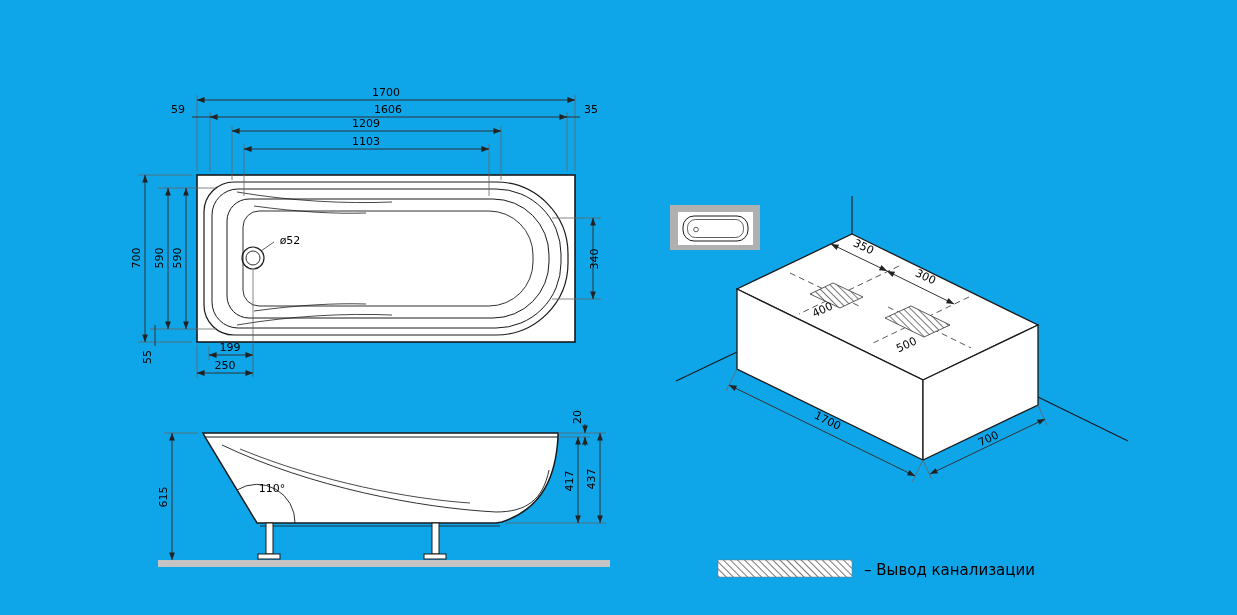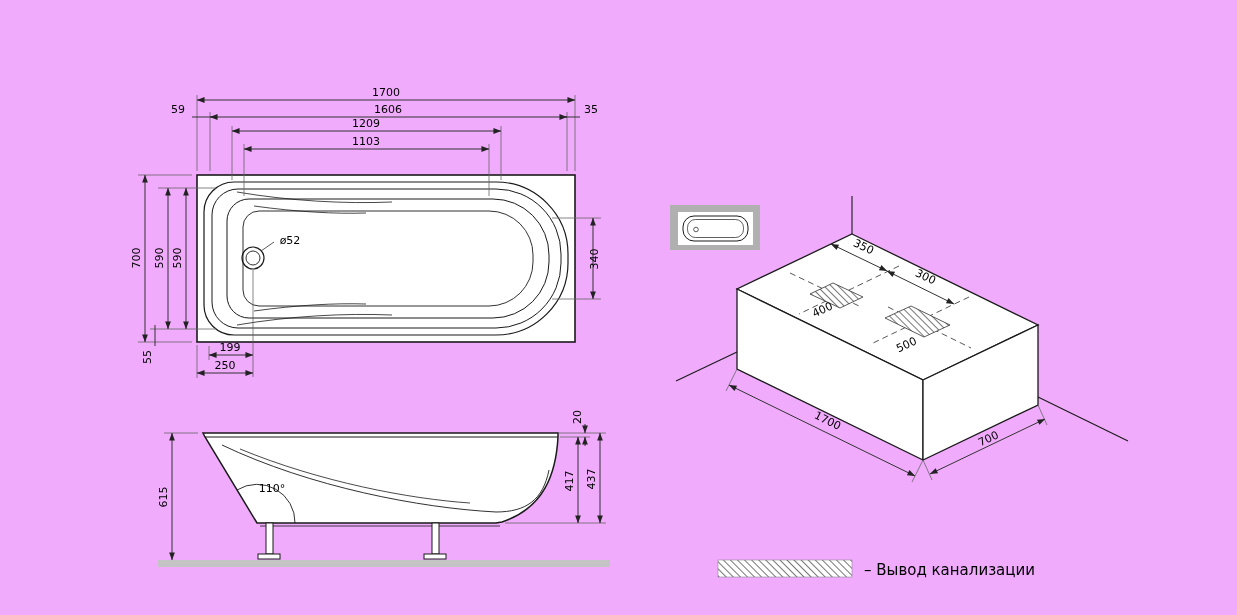--- a/index.html
+++ b/index.html
@@ -1,16 +1,16 @@
 <!DOCTYPE html>
 <html><head>
 <meta charset="utf-8">
 <style>
   html,body{margin:0;padding:0;background:#fff;}
-  #stage{position:relative;width:1237px;height:615px;background:#f0abfc;overflow:hidden;}
+  #stage{position:relative;width:1237px;height:615px;background:#0ea5e9;overflow:hidden;}
   svg text{font-family:"DejaVu Sans","Liberation Sans",sans-serif;fill:#000;}
   .dt{font-size:11px;text-anchor:middle;}
   .lg{font-size:15px;font-weight:500;}
   .oline{fill:#fff;stroke:#1a1a1a;}
   .nf{fill:none;stroke:#1a1a1a;}
   .dimline{stroke:#333;stroke-width:1;fill:none;}
   .ext{stroke:#666;stroke-width:0.8;}
   .dash{stroke:#444;stroke-width:0.9;stroke-dasharray:6 4;fill:none;}
 </style>
 </head>

